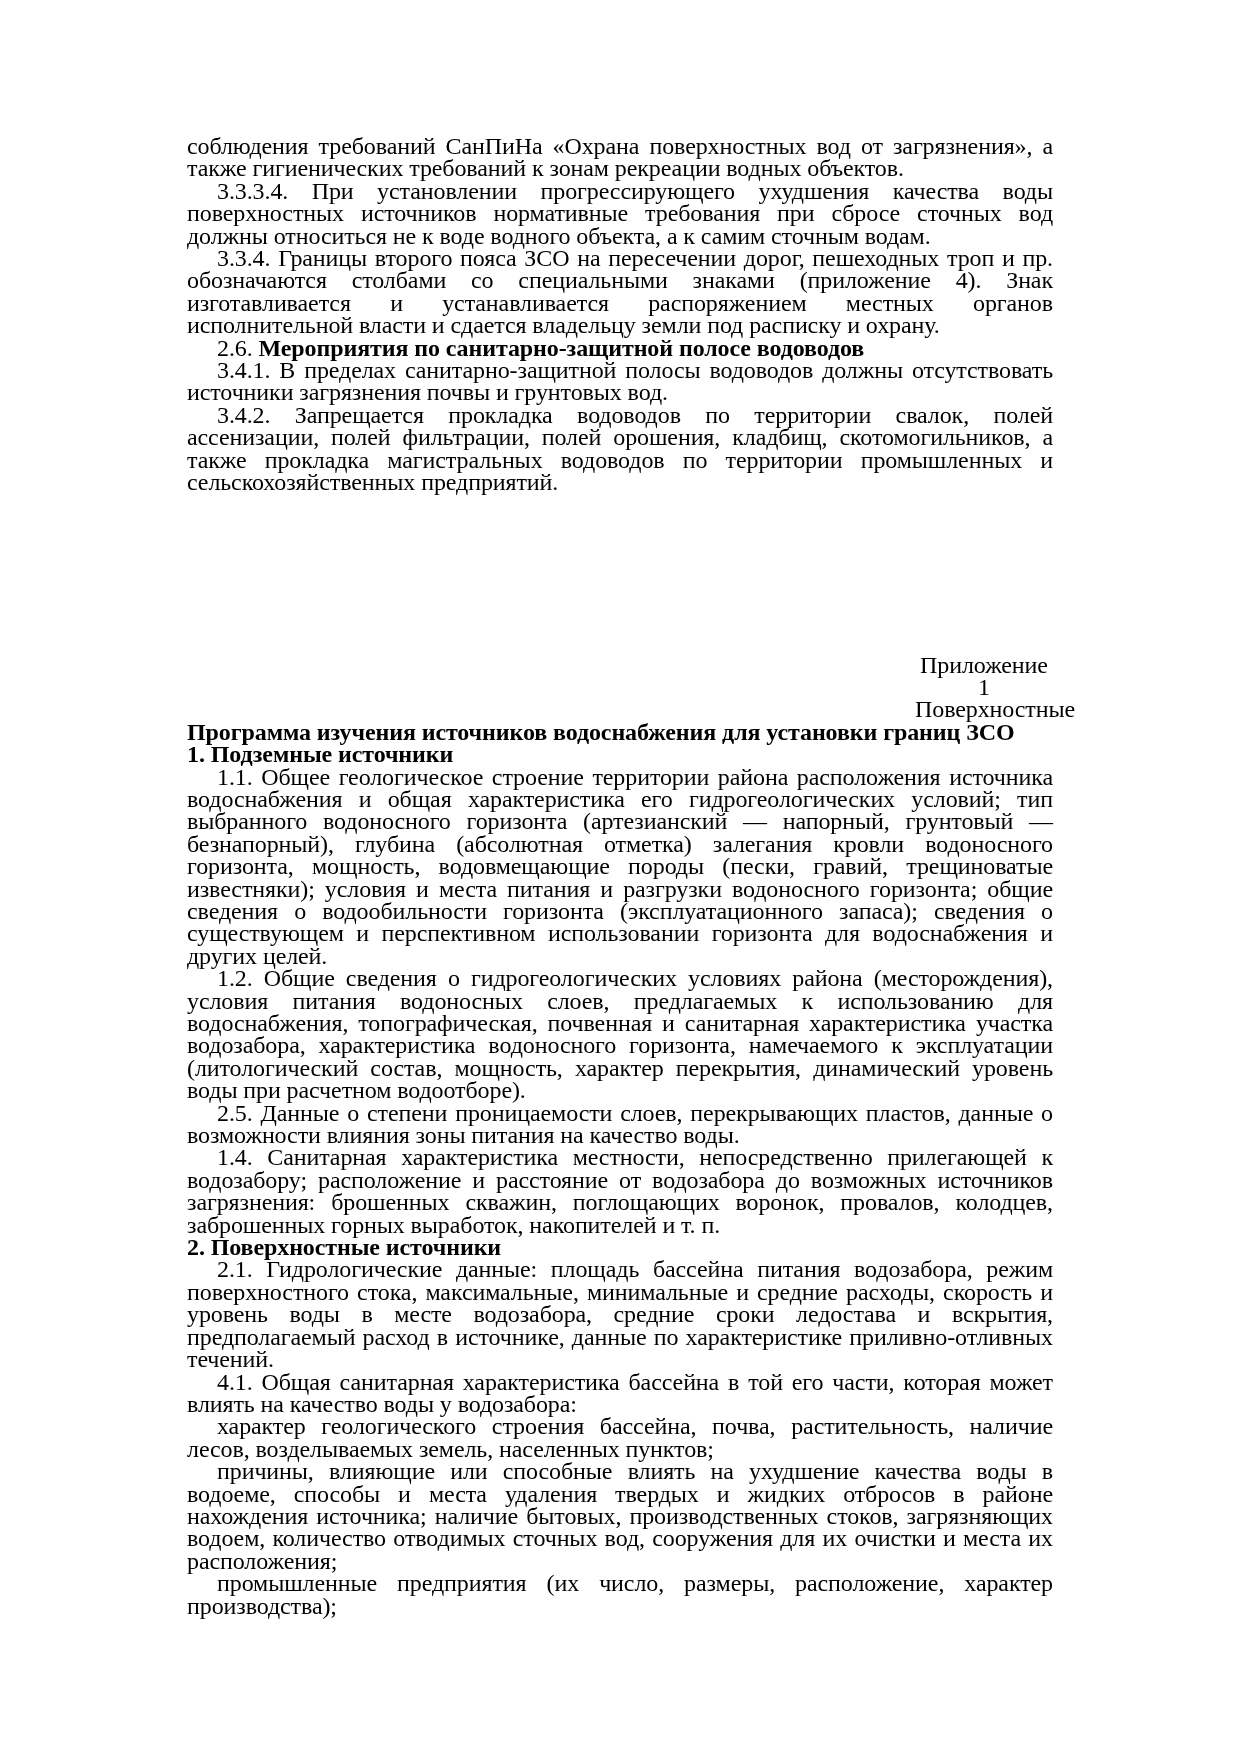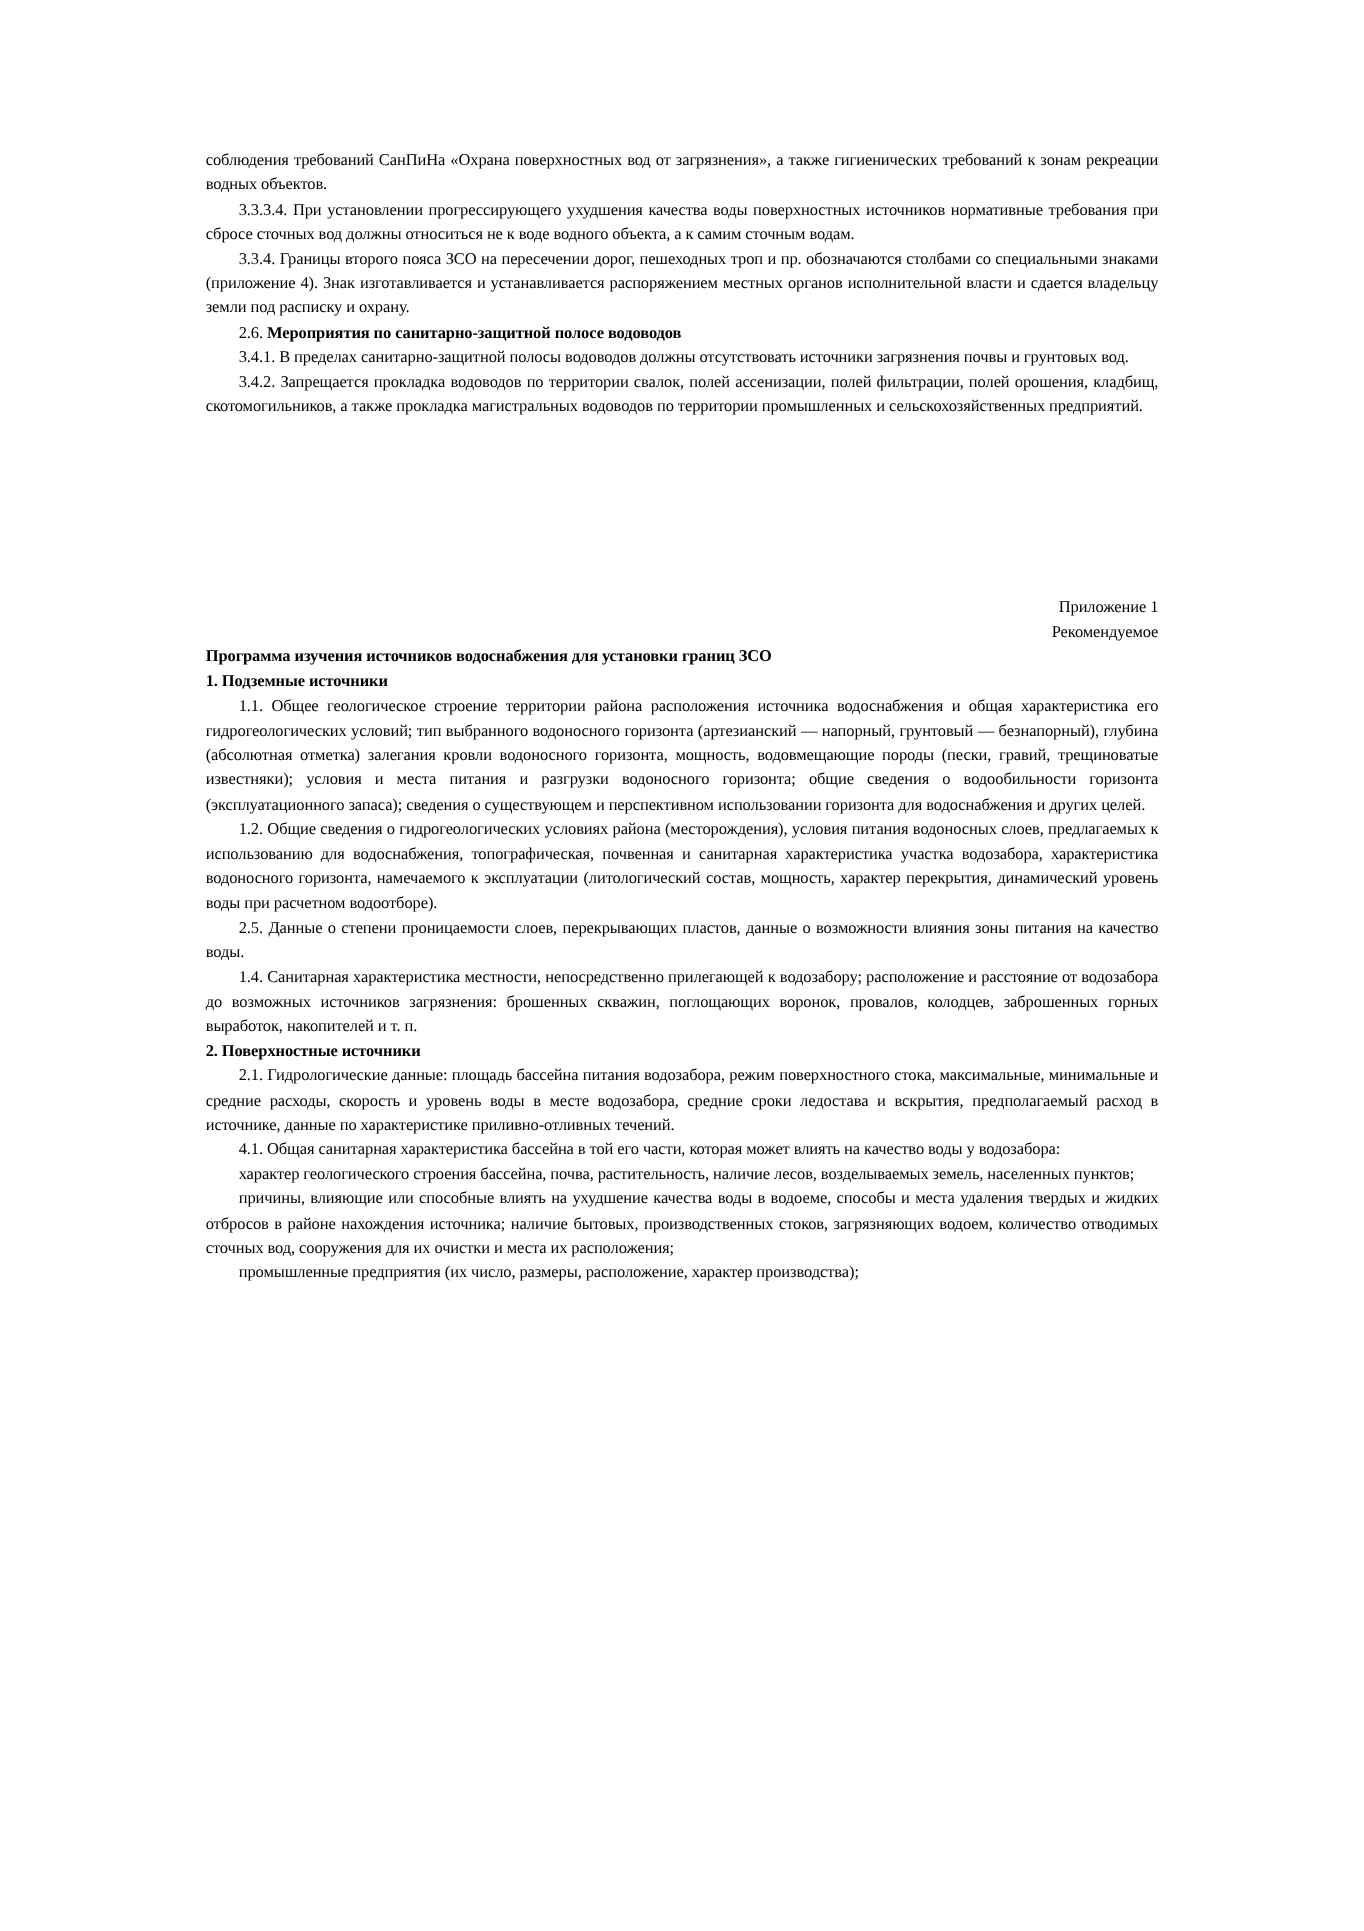--- a/index.html
+++ b/index.html
@@ -13,30 +13,30 @@
     overflow:hidden;
   }
   .content{
     position:absolute;
     left:187px;
     top:135px;
     width:866px;
   }
   .content p{
     margin:0;
-    font-size:15px;
+    font-size:24px;
     line-height:22.4px;
     text-align:justify;
     letter-spacing:-0.1px;
   }
   .ind{text-indent:30px;}
   .center{text-align:center;text-indent:0;font-weight:bold;}
   .bold{font-weight:bold;}
   .appendix-head{margin-top:160px;padding-left:728px;}
-  .appendix-head p{text-align:right;}
+  .appendix-head p{text-align:center;}
   .gap-title{margin-top:27px;}
   .gap-sm{margin-top:25px;}
 </style>
 </head>
 <body>
 
 <div class="page">
   <div class="content">
 
     <p>соблюдения требований СанПиНа «Охрана поверхностных вод от загрязнения», а также гигиенических требований к зонам рекреации водных объектов.</p>
@@ -46,21 +46,21 @@
     <p class="ind">3.3.4. Границы второго пояса ЗСО на пересечении дорог, пешеходных троп и пр. обозначаются столбами со специальными знаками (приложение 4). Знак изготавливается и устанавливается распоряжением местных органов исполнительной власти и сдается владельцу земли под расписку и охрану.</p>
 
     <p class="ind"><span>2.6. </span><span class="bold">Мероприятия по санитарно-защитной полосе водоводов</span></p>
 
     <p class="ind">3.4.1. В пределах санитарно-защитной полосы водоводов должны отсутствовать источники загрязнения почвы и грунтовых вод.</p>
 
     <p class="ind">3.4.2. Запрещается прокладка водоводов по территории свалок, полей ассенизации, полей фильтрации, полей орошения, кладбищ, скотомогильников, а также прокладка магистральных водоводов по территории промышленных и сельскохозяйственных предприятий.</p>
 
     <div class="appendix-head">
       <p>Приложение 1</p>
-      <p>Рекомендуемое</p>
+      <p>Поверхностные</p>
     </div>
 
     <p class="center gap-title">Программа изучения источников водоснабжения для установки границ ЗСО</p>
 
     <p class="center gap-sm">1. Подземные источники</p>
 
     <p class="ind gap-sm">1.1. Общее геологическое строение территории района расположения источника водоснабжения и общая характеристика его гидрогеологических условий; тип выбранного водоносного горизонта (артезианский — напорный, грунтовый — безнапорный), глубина (абсолютная отметка) залегания кровли водоносного горизонта, мощность, водовмещающие породы (пески, гравий, трещиноватые известняки); условия и места питания и разгрузки водоносного горизонта; общие сведения о водообильности горизонта (эксплуатационного запаса); сведения о существующем и перспективном использовании горизонта для водоснабжения и других целей.</p>
 
     <p class="ind">1.2. Общие сведения о гидрогеологических условиях района (месторождения), условия питания водоносных слоев, предлагаемых к использованию для водоснабжения, топографическая, почвенная и санитарная характеристика участка водозабора, характеристика водоносного горизонта, намечаемого к эксплуатации (литологический состав, мощность, характер перекрытия, динамический уровень воды при расчетном водоотборе).</p>
 

